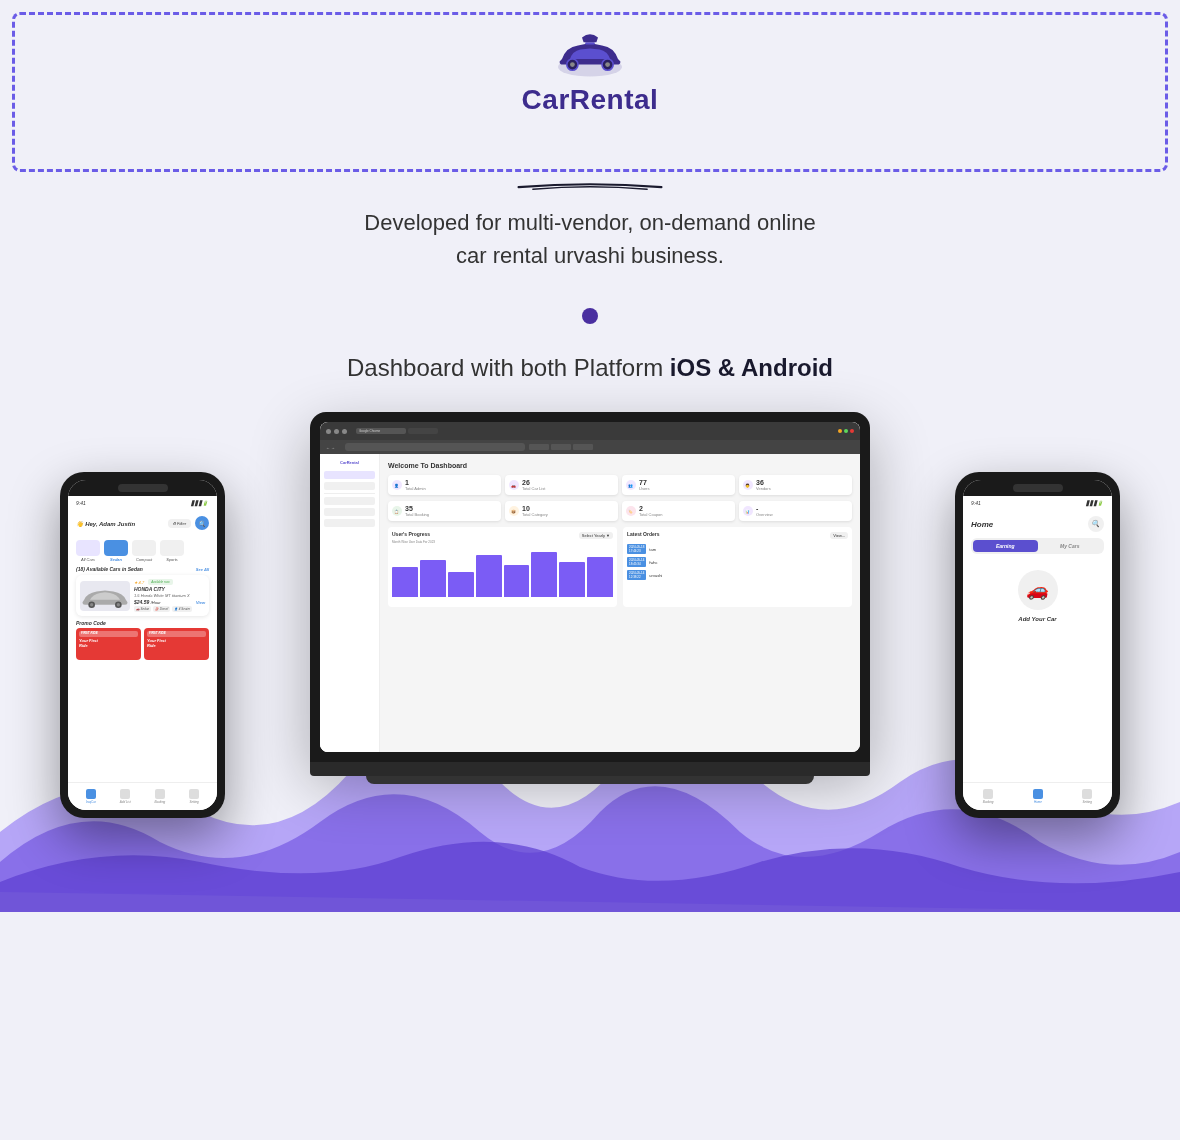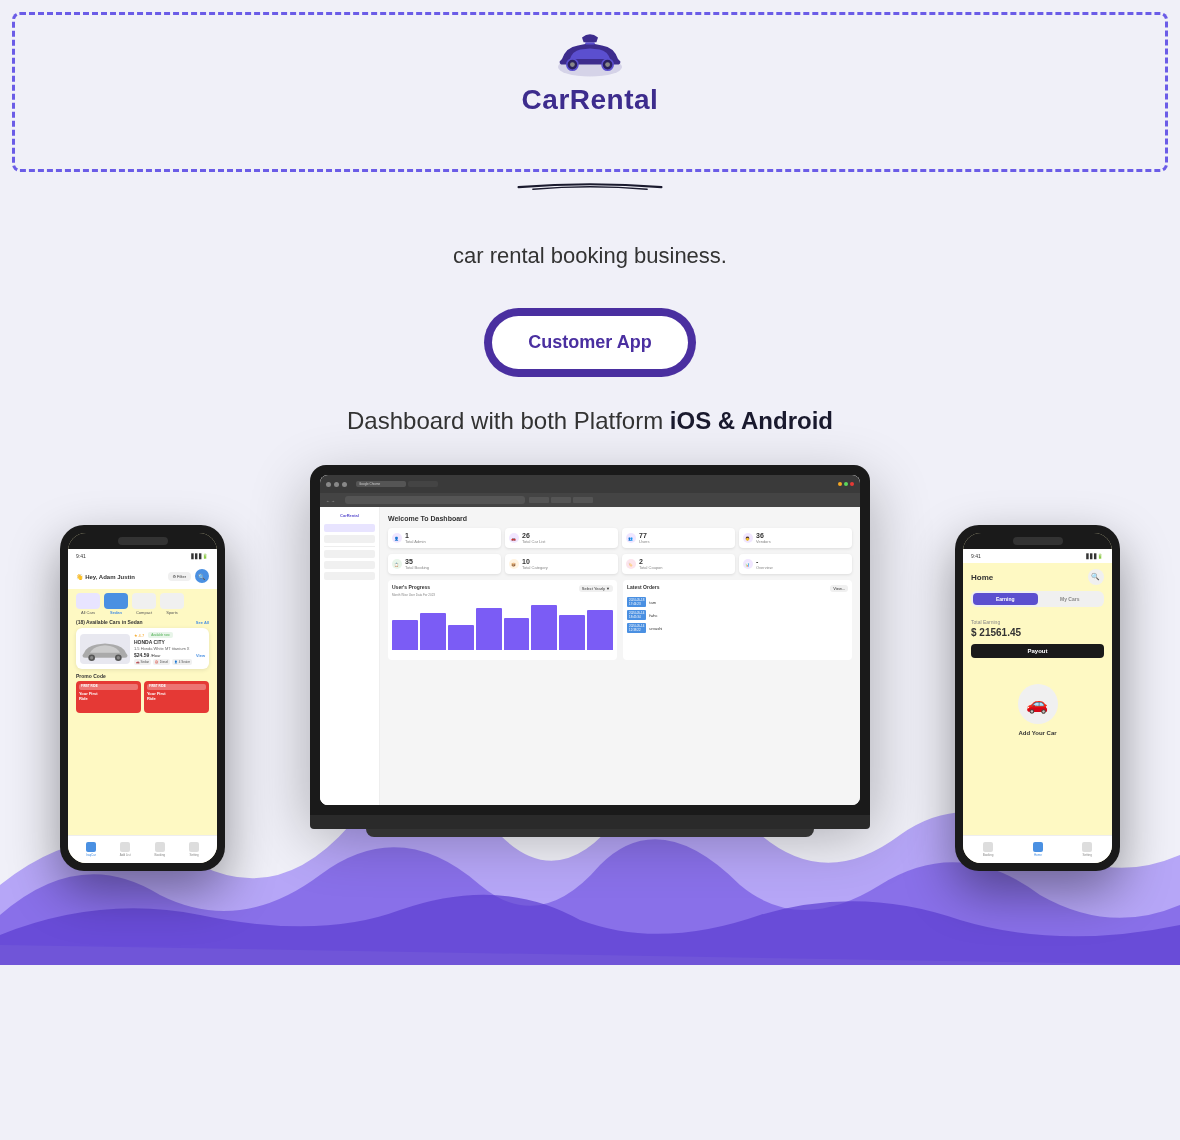--- a/index.html
+++ b/index.html
@@ -350,25 +350,26 @@
       width: 165px;
       z-index: 4;
     }
     .phone-frame {
       background: #1a1a1a;
       border-radius: 24px;
       padding: 8px;
       box-shadow: 0 20px 50px rgba(0,0,0,0.4);
     }
     .phone-screen {
-      background: #fef9c3;
+      background: #ffffff;
       border-radius: 18px;
       overflow: hidden;
       height: 330px;
       position: relative;
+      font-style: italic;
     }
     .phone-notch {
       background: #1a1a1a;
       height: 16px;
       display: flex;
       align-items: center;
       justify-content: center;
       position: relative;
     }
     .phone-notch-pill {
@@ -721,26 +722,25 @@
 <div class="main-heading">
   <div class="underline-decoration">
     <svg viewBox="0 0 220 14" xmlns="http://www.w3.org/2000/svg">
       <path d="M10,10 Q110,2 210,10" stroke="#1a1a2e" stroke-width="3" fill="none" stroke-linecap="round"></path>
       <path d="M30,13 Q110,6 190,13" stroke="#1a1a2e" stroke-width="2" fill="none" stroke-linecap="round"></path>
     </svg>
   </div>
 </div>
 
 <p class="subtitle">
-  <br>
-  <span>car rental booking business.</span>
+  <span>Developed for multi-vendor, on-demand online</span><br>
+  <span>car rental urvashi business.</span>
 </p>
 
 <div class="pill-buttons">
-  <button class="pill-btn active">Customer App</button>
 </div>
 
 <p class="compatible-text">
   <span>Dashboard with both Platform </span><strong>iOS &amp; Android</strong>
 </p>
 
 <div class="devices-section">
 
   <svg class="mountain-shape" viewBox="0 0 1180 220" xmlns="http://www.w3.org/2000/svg" preserveAspectRatio="none">
     <path d="M0,200 L0,140 Q100,60 200,120 Q280,160 350,80 Q430,10 500,90 Q560,150 620,70 Q680,0 750,80 Q820,150 900,90 Q970,40 1050,100 Q1110,140 1180,110 L1180,220 Z" fill="#7b5cf5" opacity="0.5"></path>
@@ -1035,25 +1035,20 @@
         <div class="vendor-header">
           <span class="vendor-title">Home</span>
           <div class="vendor-search-btn">🔍</div>
         </div>
 
         <div class="vendor-tabs">
           <div class="vendor-tab active">Earning</div>
           <div class="vendor-tab">My Cars</div>
         </div>
 
-        <div class="vendor-earning">
-          <div class="vendor-earning-label">Total Earning</div>
-          <div class="vendor-earning-value">$ 21561.45</div>
-          <div class="payout-btn">Payout</div>
-        </div>
 
         <div class="add-car-section">
           <div class="add-car-icon-circle">🚗</div>
           <span class="add-car-label">Add Your Car</span>
         </div>
 
         <div class="vendor-bottom-nav">
           <div class="nav-item-phone">
             <div class="nav-icon-phone"></div>
             <span class="nav-label-phone">Booking</span>

